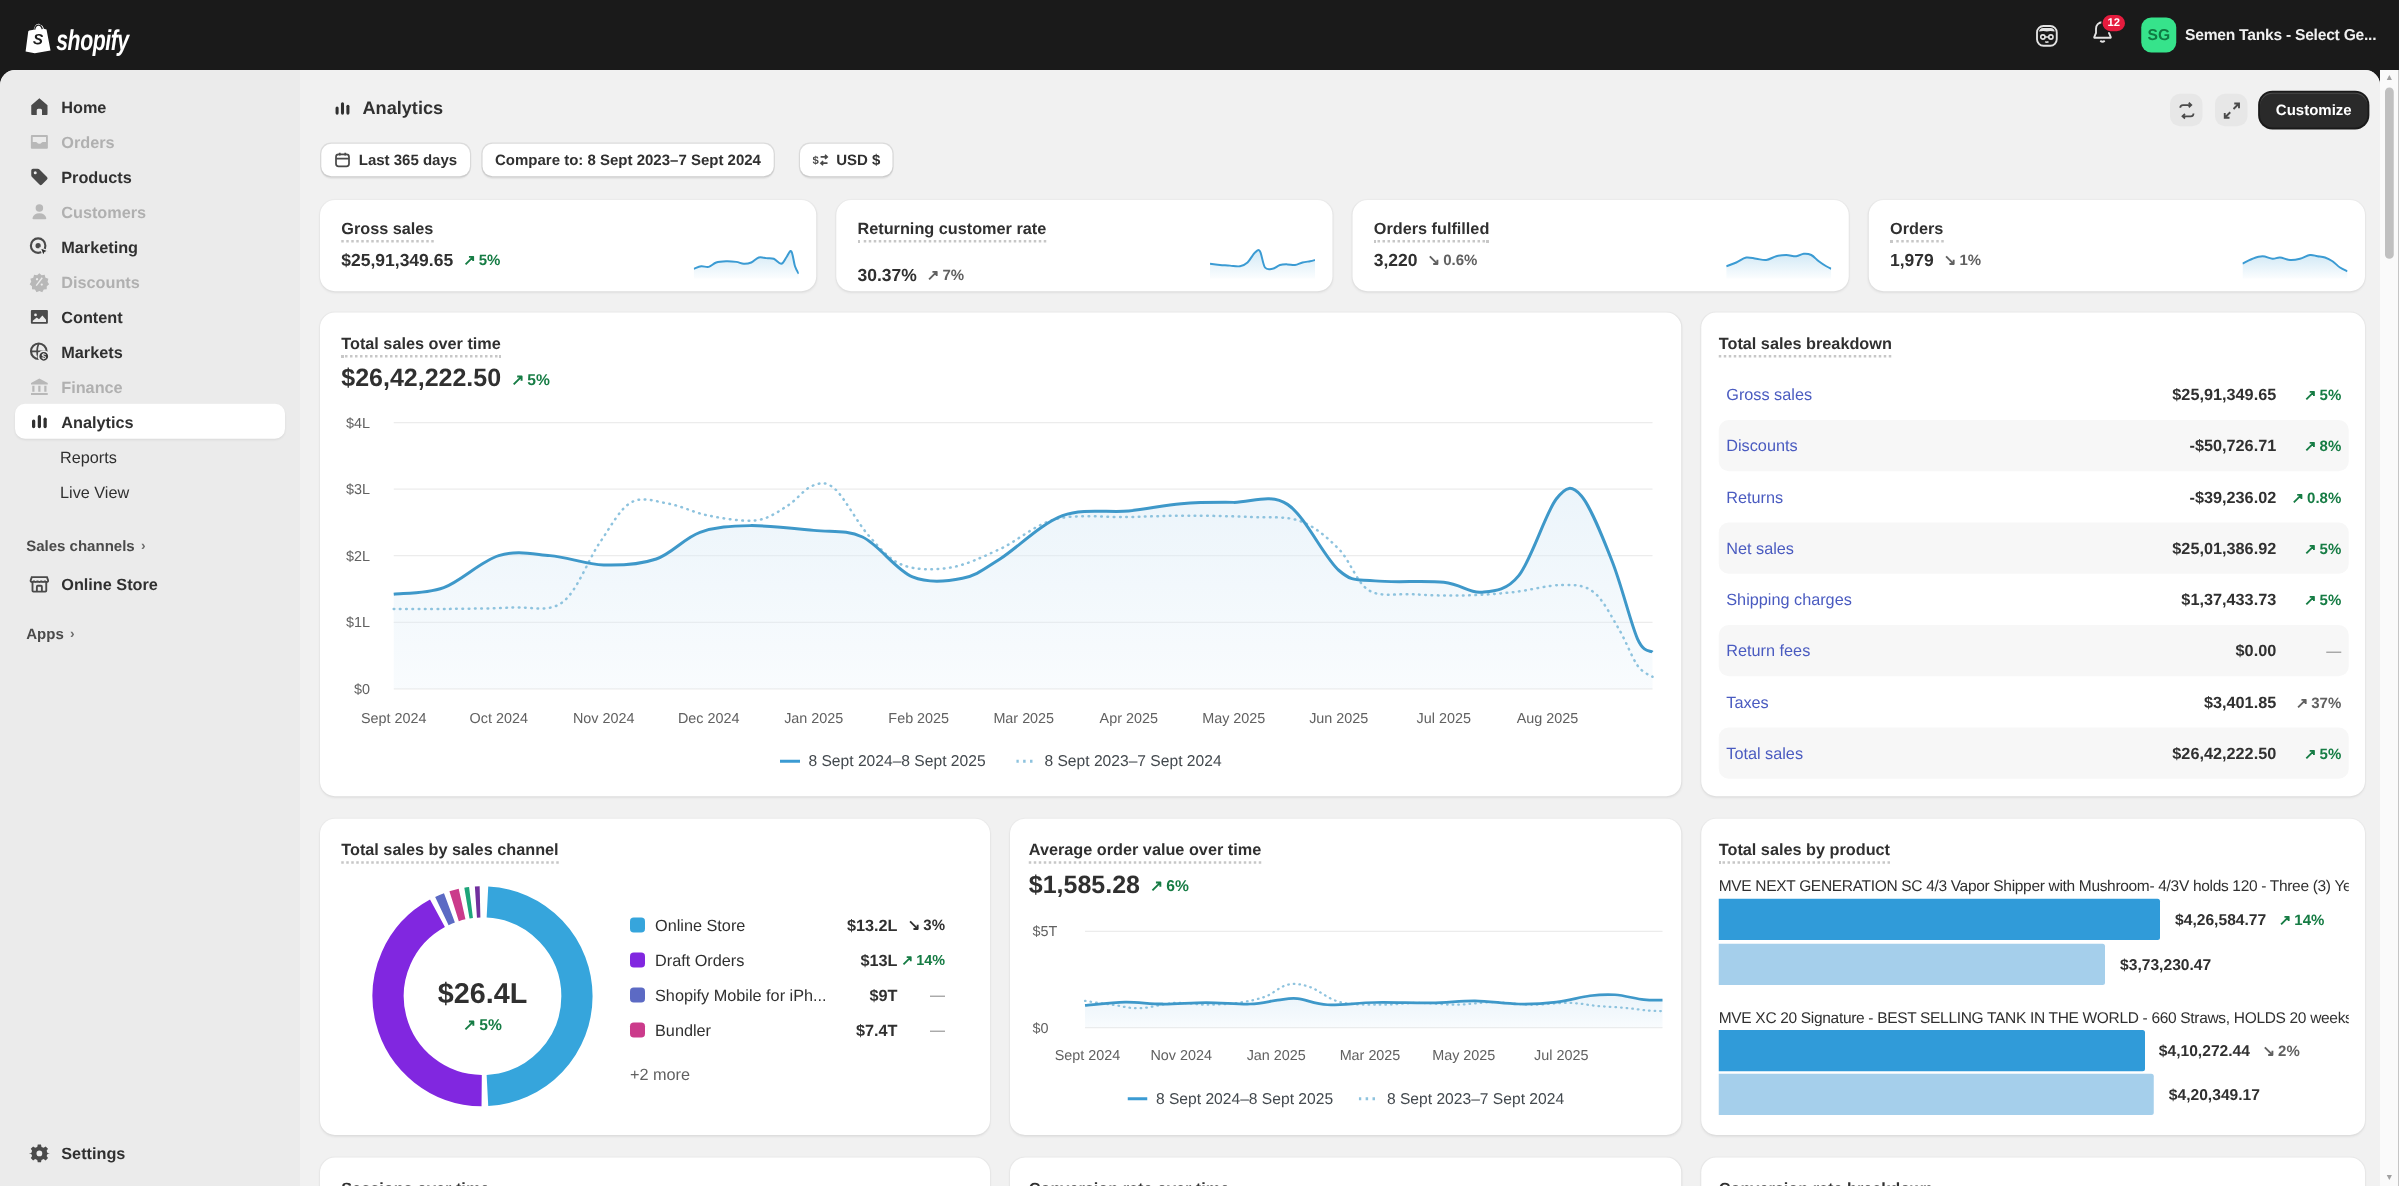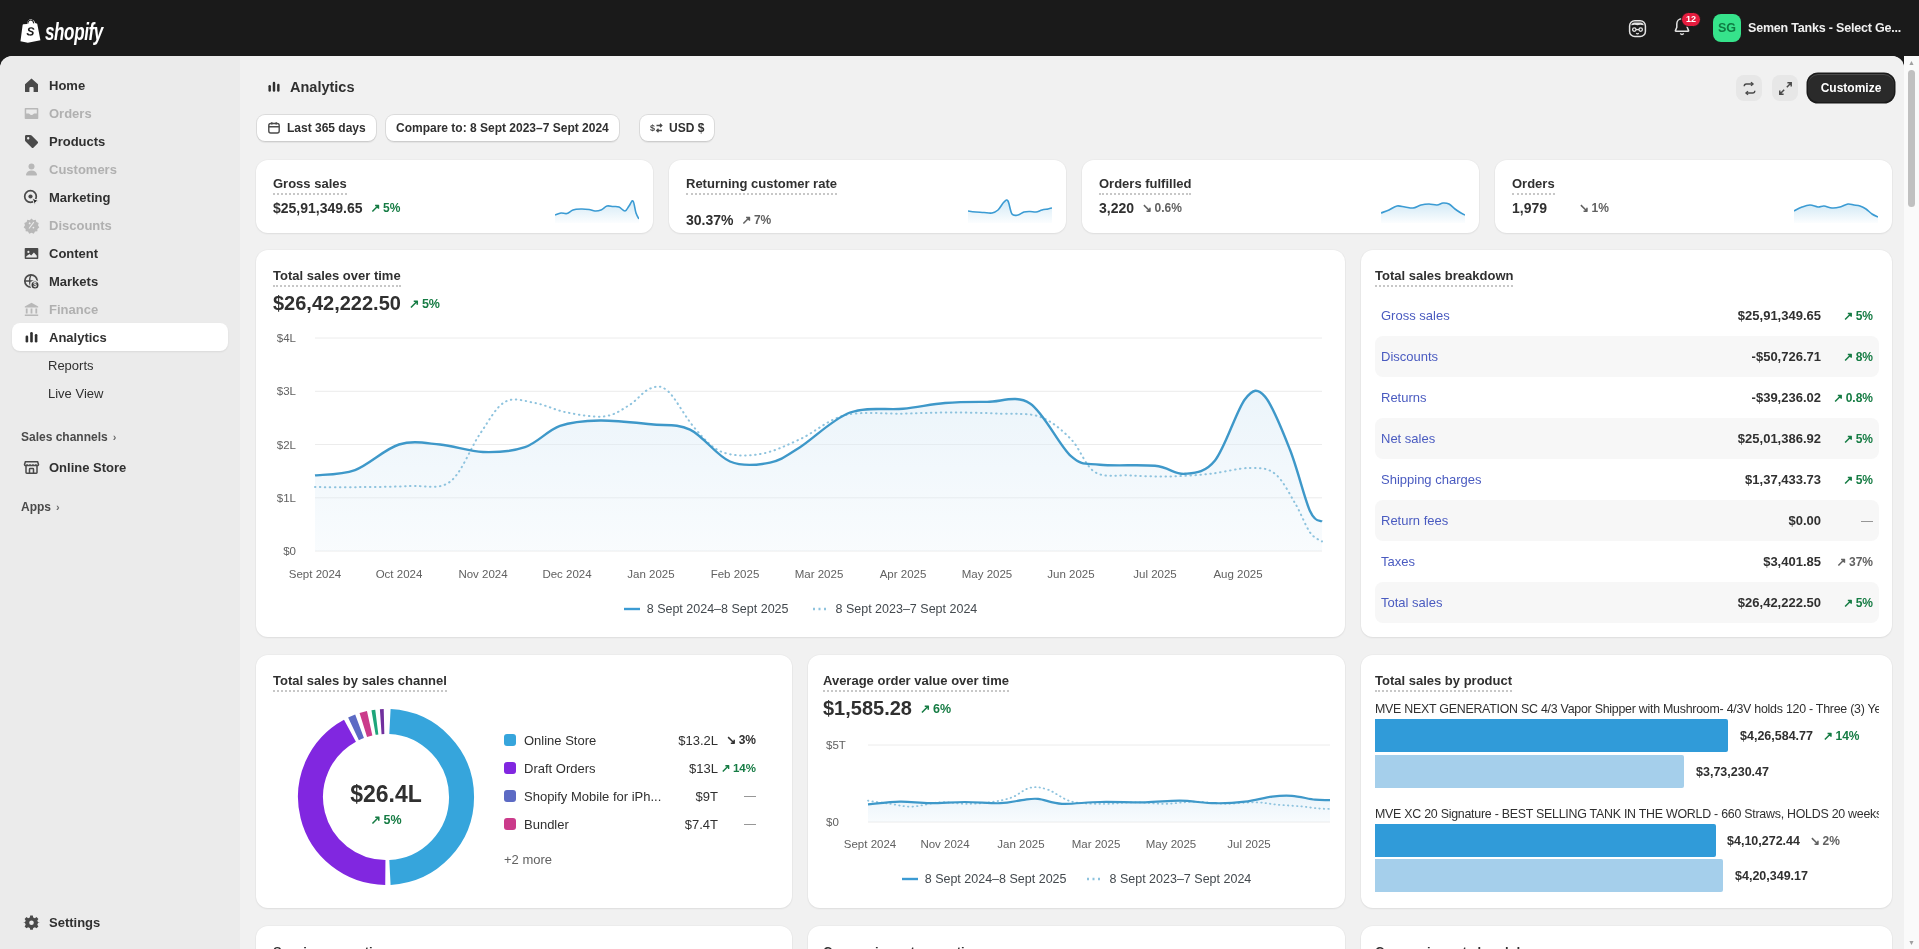--- a/index.html
+++ b/index.html
@@ -42,21 +42,21 @@
 #sthumb { position:absolute; left:4px; top:14px; width:7px; height:137px; background:#c0c0c0; border-radius:4px; }
 .sarrow { position:absolute; left:3px; width:9px; height:9px; color:#a0a0a0; font-size:7px; text-align:center; line-height:9px; }
 text { font-family:"Liberation Sans", sans-serif; }
 .brow { height:41px; display:flex; align-items:center; border-radius:8px; padding:0 6px; }
 .brow.alt { background:#f7f7f7; }
 .blink { color:#4a5bc0; font-size:13px; flex:1; }
 .bval { color:#303030; font-size:13px; font-weight:600; text-align:right; }
 .bpct { width:52px; text-align:right; font-size:12px; white-space:nowrap; }
 .lgrow { display:flex; align-items:center; height:28px; font-size:13px; color:#303030; }
 .sw { width:12px; height:12px; border-radius:3px; margin-right:8px; flex:0 0 auto; }
-.lgval { font-weight:400; color:#303030; text-align:right; }
+.lgval { font-weight:700; color:#303030; text-align:right; }
 </style>
 </head>
 <body>
 
 <div id="topbar">
   <div id="logo">
     <svg width="23" height="27" viewBox="0 0 25 28">
       <path fill="#fff" d="M8.7 6.8 C9.2 4.2 10.6 1.6 12.9 1.6 C13.6 1.6 14.2 1.9 14.7 2.5 C15.9 2.6 16.9 3.5 17.5 5.9 L19.8 6.6 L23.3 24.7 L9.6 27.2 L1.6 25.6 L3.9 8.3 Q4 7.5 4.8 7.3 Z"></path>
       <text x="12.2" y="19.5" text-anchor="middle" font-size="13" font-weight="bold" font-style="italic" fill="#1a1a1a" transform="rotate(4 12 19)">S</text>
       <path d="M9.5 6.6 C9.9 4.3 11.2 2.6 12.9 2.6 C14.4 2.6 15.6 4 16.1 6.2" fill="none" stroke="#1a1a1a" stroke-width="1.1"></path>
@@ -226,21 +226,21 @@
         <defs>
             <linearGradient id="gs3" x1="0" y1="0" x2="0" y2="1">
               <stop offset="0" stop-color="#bfe0f2" stop-opacity=".7"></stop>
               <stop offset="1" stop-color="#bfe0f2" stop-opacity=".05"></stop>
             </linearGradient>
           </defs>
       </svg>
     </div>
     <div class="card" style="left:1255px;top:104px;width:397px;height:73px;">
       <div class="abs" style="left:17px;top:14px;"><span class="ctitle">Orders</span></div>
-      <div class="abs" style="left:17px;top:40px;display:flex;align-items:center;gap:24px;">
+      <div class="abs" style="left:17px;top:40px;display:flex;align-items:center;">
           <span class="cval">1,979</span>
           <span class="pct gray">↘ 1%</span>
         </div>
       <svg class="abs" style="left:299px;top:37px;" width="84" height="26" viewBox="0 0 84 26">
         <path d="M 0.0 14.0 C 1.3 13.3 5.3 11.0 8.0 10.0 C 10.7 9.0 13.3 8.0 16.0 8.0 C 18.7 8.0 21.7 9.8 24.0 10.0 C 26.3 10.2 27.7 8.8 30.0 9.0 C 32.3 9.2 35.3 10.8 38.0 11.0 C 40.7 11.2 43.3 10.7 46.0 10.0 C 48.7 9.3 51.7 7.3 54.0 7.0 C 56.3 6.7 58.0 7.7 60.0 8.0 C 62.0 8.3 64.0 8.3 66.0 9.0 C 68.0 9.7 70.0 10.7 72.0 12.0 C 74.0 13.3 76.0 15.7 78.0 17.0 C 80.0 18.3 83.0 19.5 84.0 20.0  L 84 26 L 0 26 Z" fill="url(#gs4)"></path>
           <path d="M 0.0 14.0 C 1.3 13.3 5.3 11.0 8.0 10.0 C 10.7 9.0 13.3 8.0 16.0 8.0 C 18.7 8.0 21.7 9.8 24.0 10.0 C 26.3 10.2 27.7 8.8 30.0 9.0 C 32.3 9.2 35.3 10.8 38.0 11.0 C 40.7 11.2 43.3 10.7 46.0 10.0 C 48.7 9.3 51.7 7.3 54.0 7.0 C 56.3 6.7 58.0 7.7 60.0 8.0 C 62.0 8.3 64.0 8.3 66.0 9.0 C 68.0 9.7 70.0 10.7 72.0 12.0 C 74.0 13.3 76.0 15.7 78.0 17.0 C 80.0 18.3 83.0 19.5 84.0 20.0" fill="none" stroke="#3b9bd3" stroke-width="1.6"></path>
         <defs>
             <linearGradient id="gs4" x1="0" y1="0" x2="0" y2="1">
               <stop offset="0" stop-color="#bfe0f2" stop-opacity=".7"></stop>
               <stop offset="1" stop-color="#bfe0f2" stop-opacity=".05"></stop>

